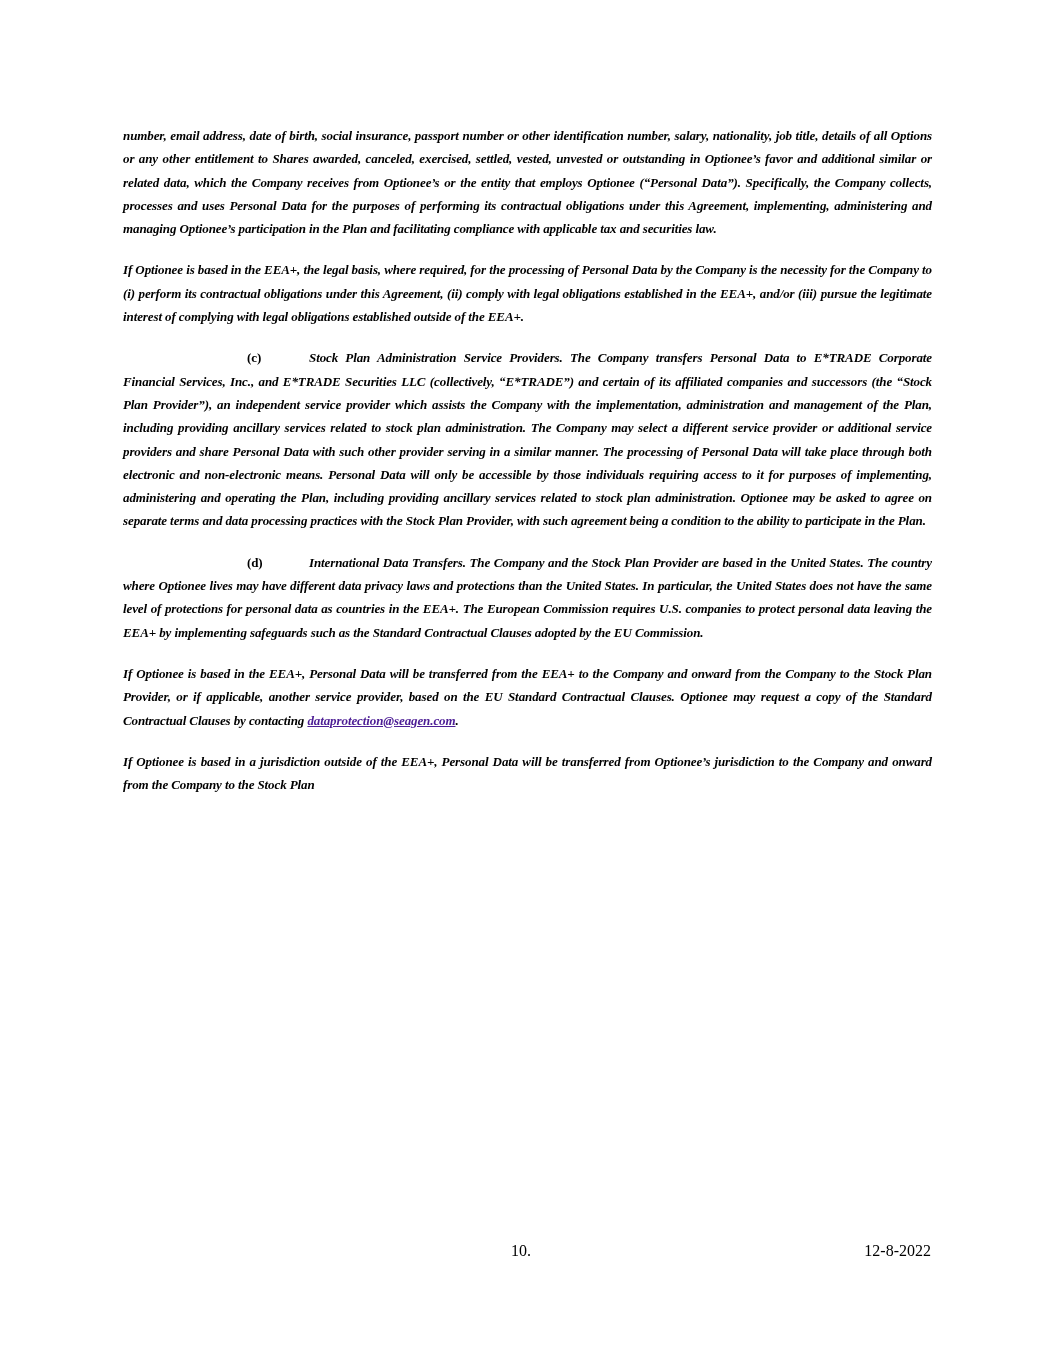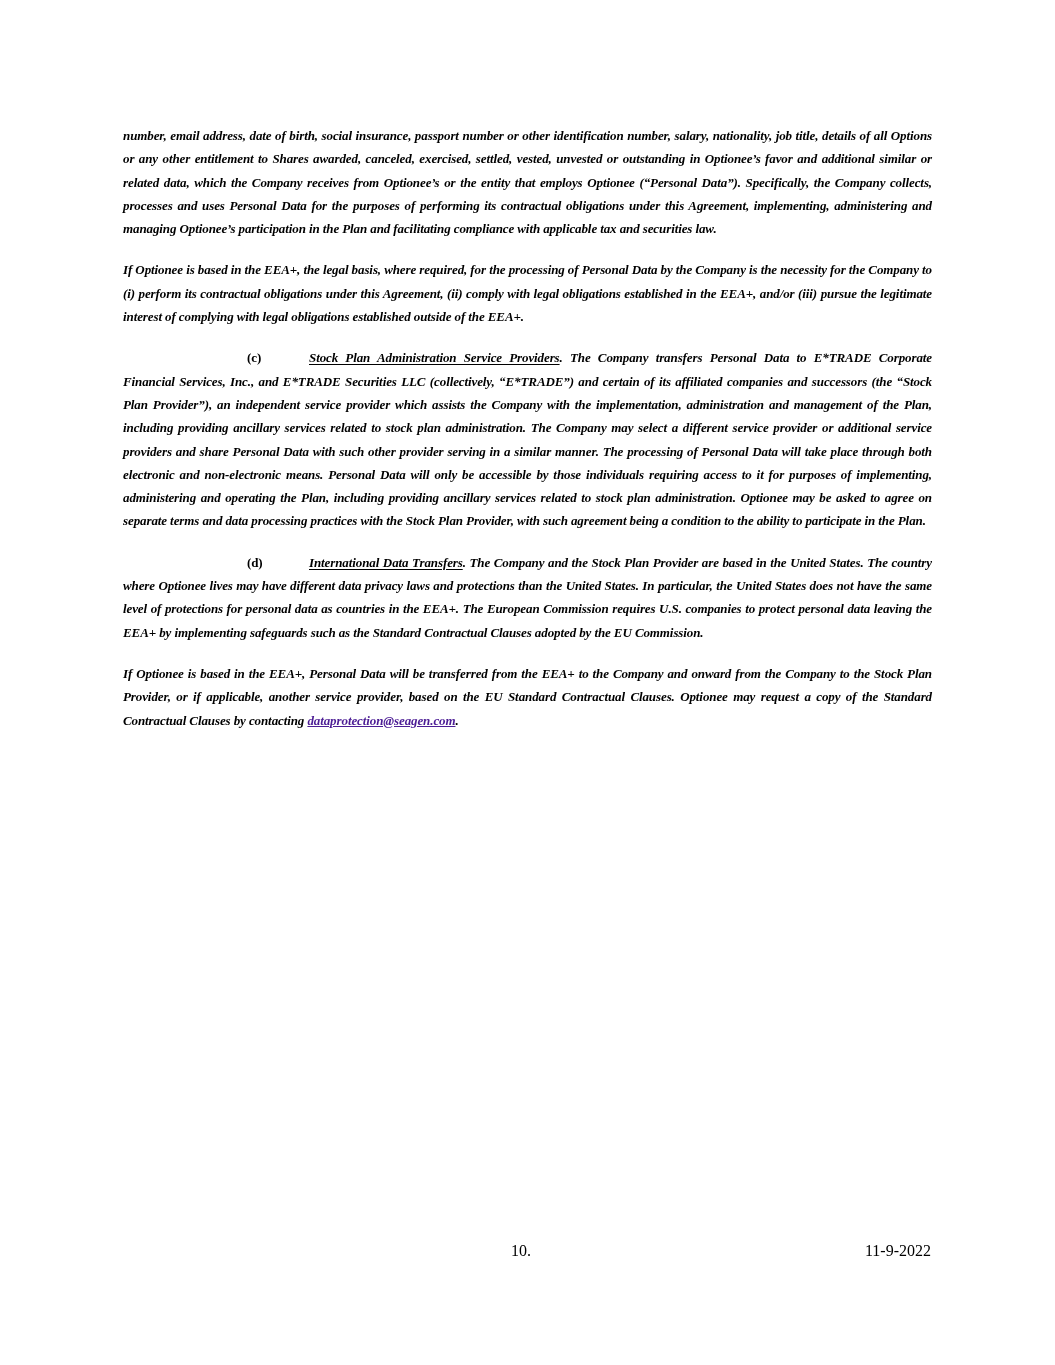--- a/index.html
+++ b/index.html
@@ -31,21 +31,20 @@
       letter-spacing: -0.1px;
     }
     .section-marker {
       font-style: normal;
       font-weight: bold;
       display: inline-block;
       margin-left: 124px;
       width: 62px;
     }
     .section-title {
-      text-decoration: underline;
       text-underline-offset: 2px;
     }
     .email-link {
       color: #4c1d95;
       text-decoration: underline;
       cursor: pointer;
     }
     .footer-page-number {
       position: absolute;
       top: 1242px;
@@ -76,17 +75,18 @@
   </p>
 
   <p class="para">
     <span class="section-marker">(d)</span><span class="section-title">International Data Transfers</span><span>.</span><span> The Company and the Stock Plan Provider are based in the United States. The country where Optionee lives may have different data privacy laws and protections than the United States. In particular, the United States does not have the same level of protections for personal data as countries in the EEA+.  The European Commission requires U.S. companies to protect personal data leaving the EEA+ by implementing safeguards such as the Standard Contractual Clauses adopted by the EU Commission.</span>
   </p>
 
   <p class="para">
     <span>If Optionee is based in the EEA+, Personal Data will be transferred from the EEA+ to the Company and onward from the Company to the Stock Plan Provider, or if applicable, another service provider, based on the EU Standard Contractual Clauses. Optionee may request a copy of the Standard Contractual Clauses by contacting </span><a class="email-link" href="mailto:dataprotection@seagen.com">dataprotection@seagen.com</a><span>.</span>
   </p>
 
+  <p class="para">If Optionee is based in a jurisdiction outside of the EEA+, Personal Data will be transferred from Optionee’s jurisdiction to the Company and onward from the Company to the Stock Plan</p>
 
 </div>
 
 <div class="footer-page-number">10.</div>
-<div class="footer-date">11-9-2022</div>
+<div class="footer-date">12-8-2022</div>
 
 </body></html>

